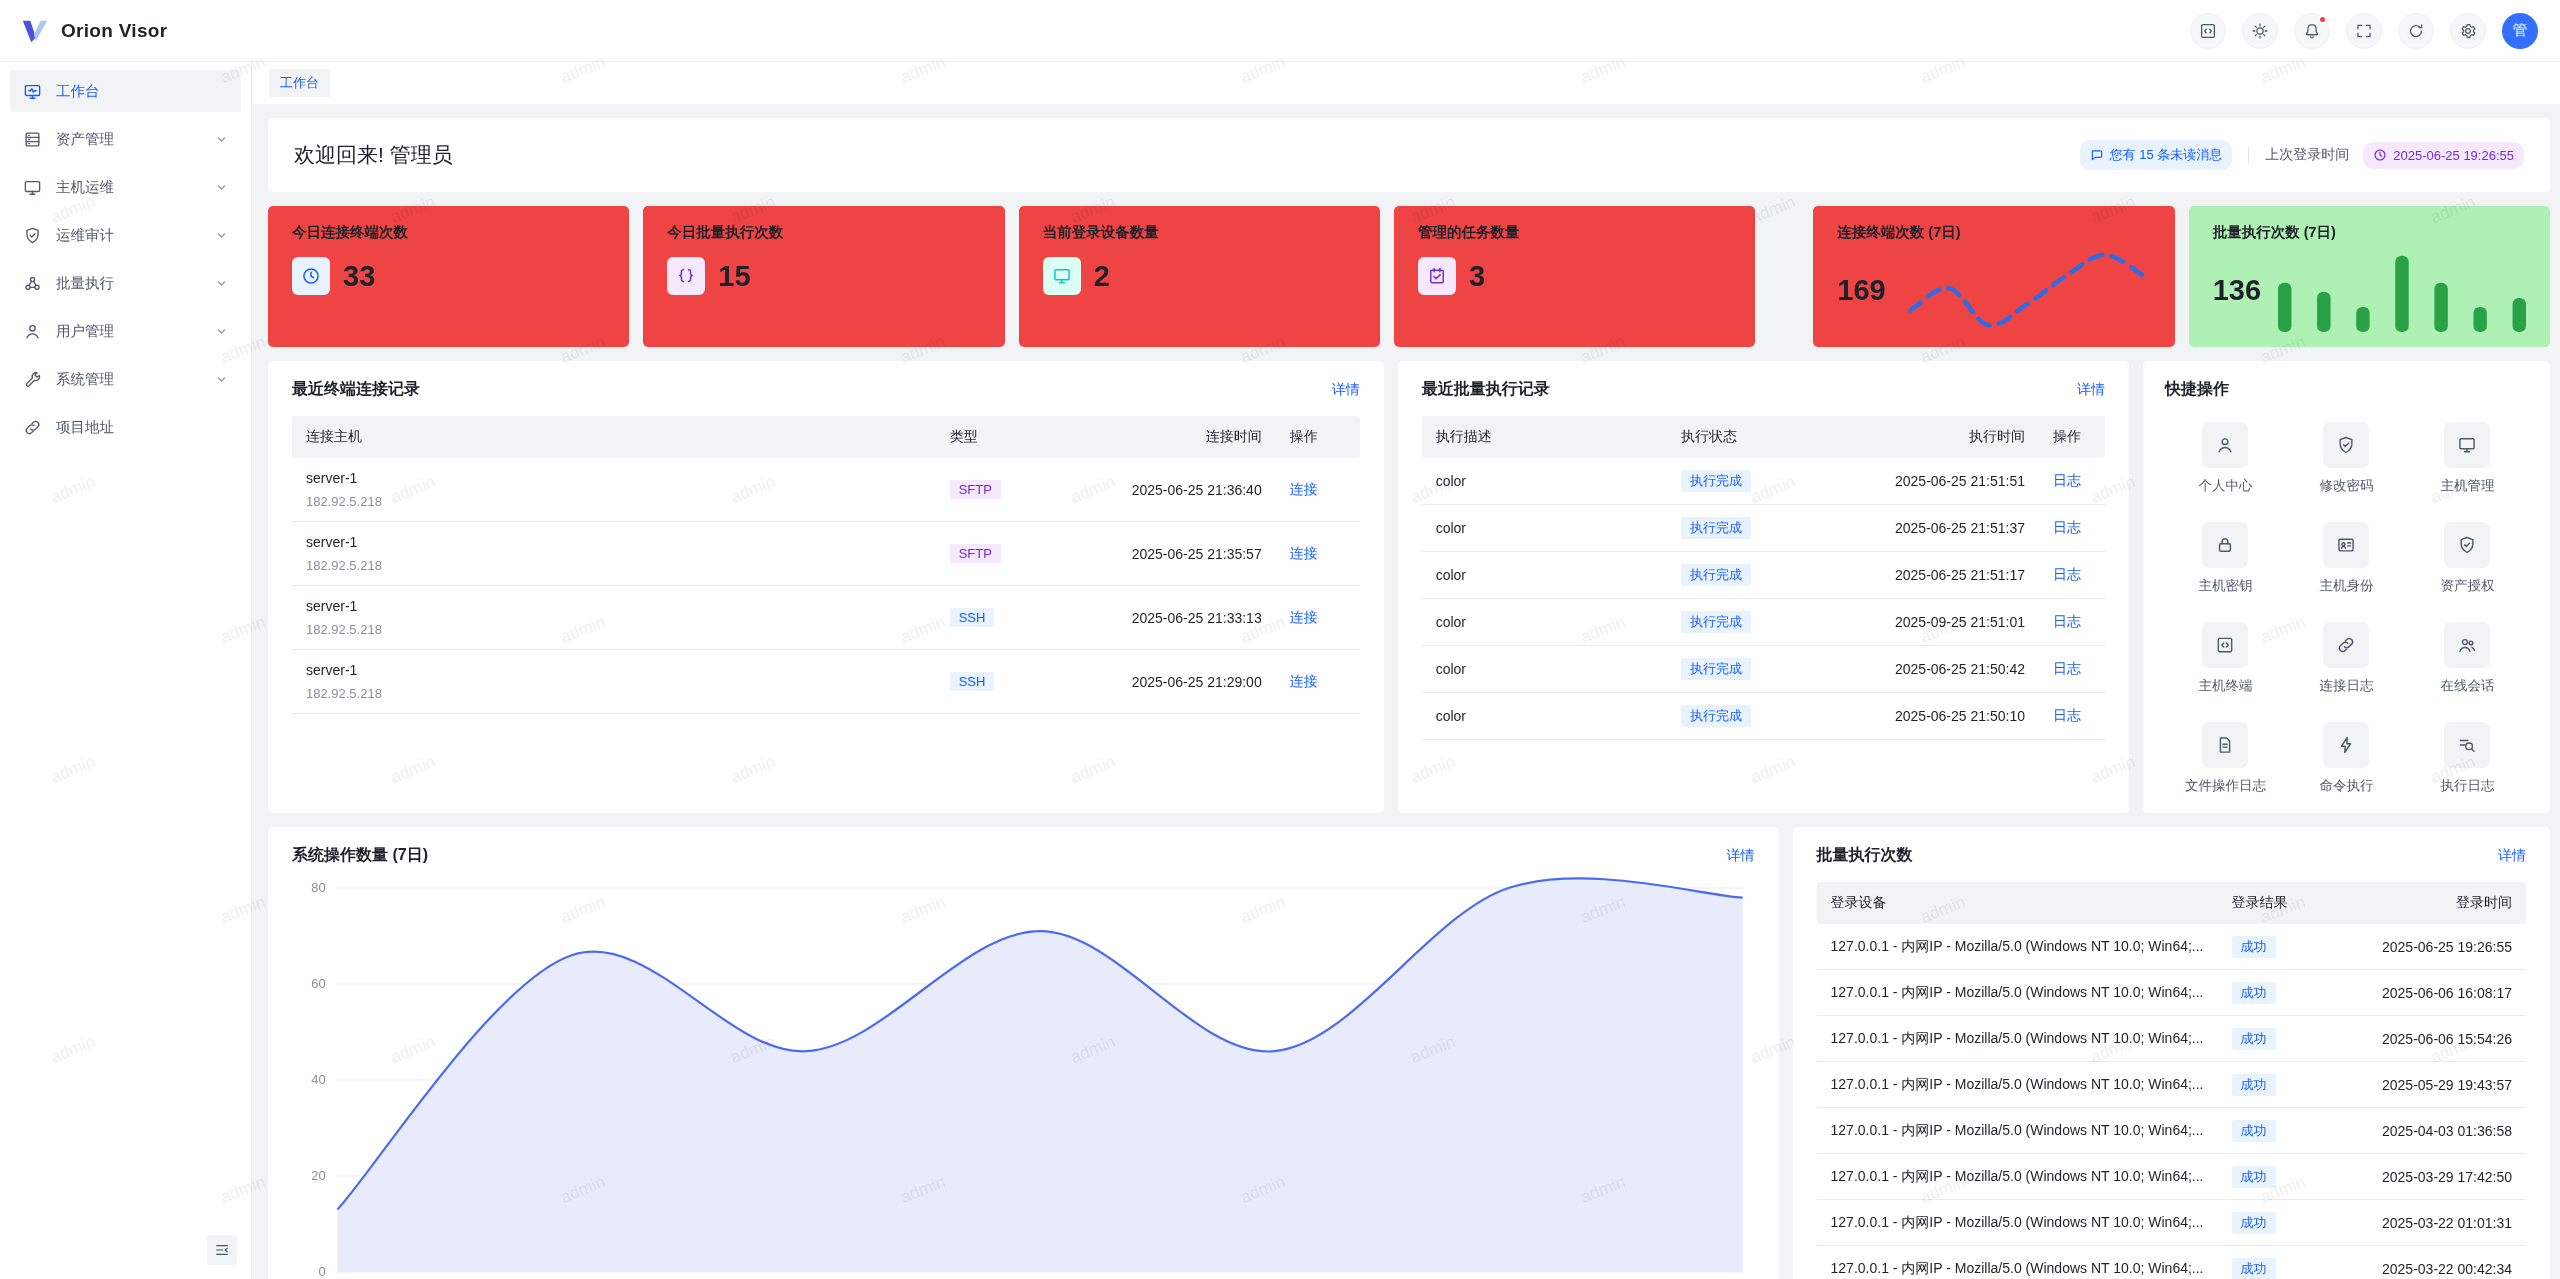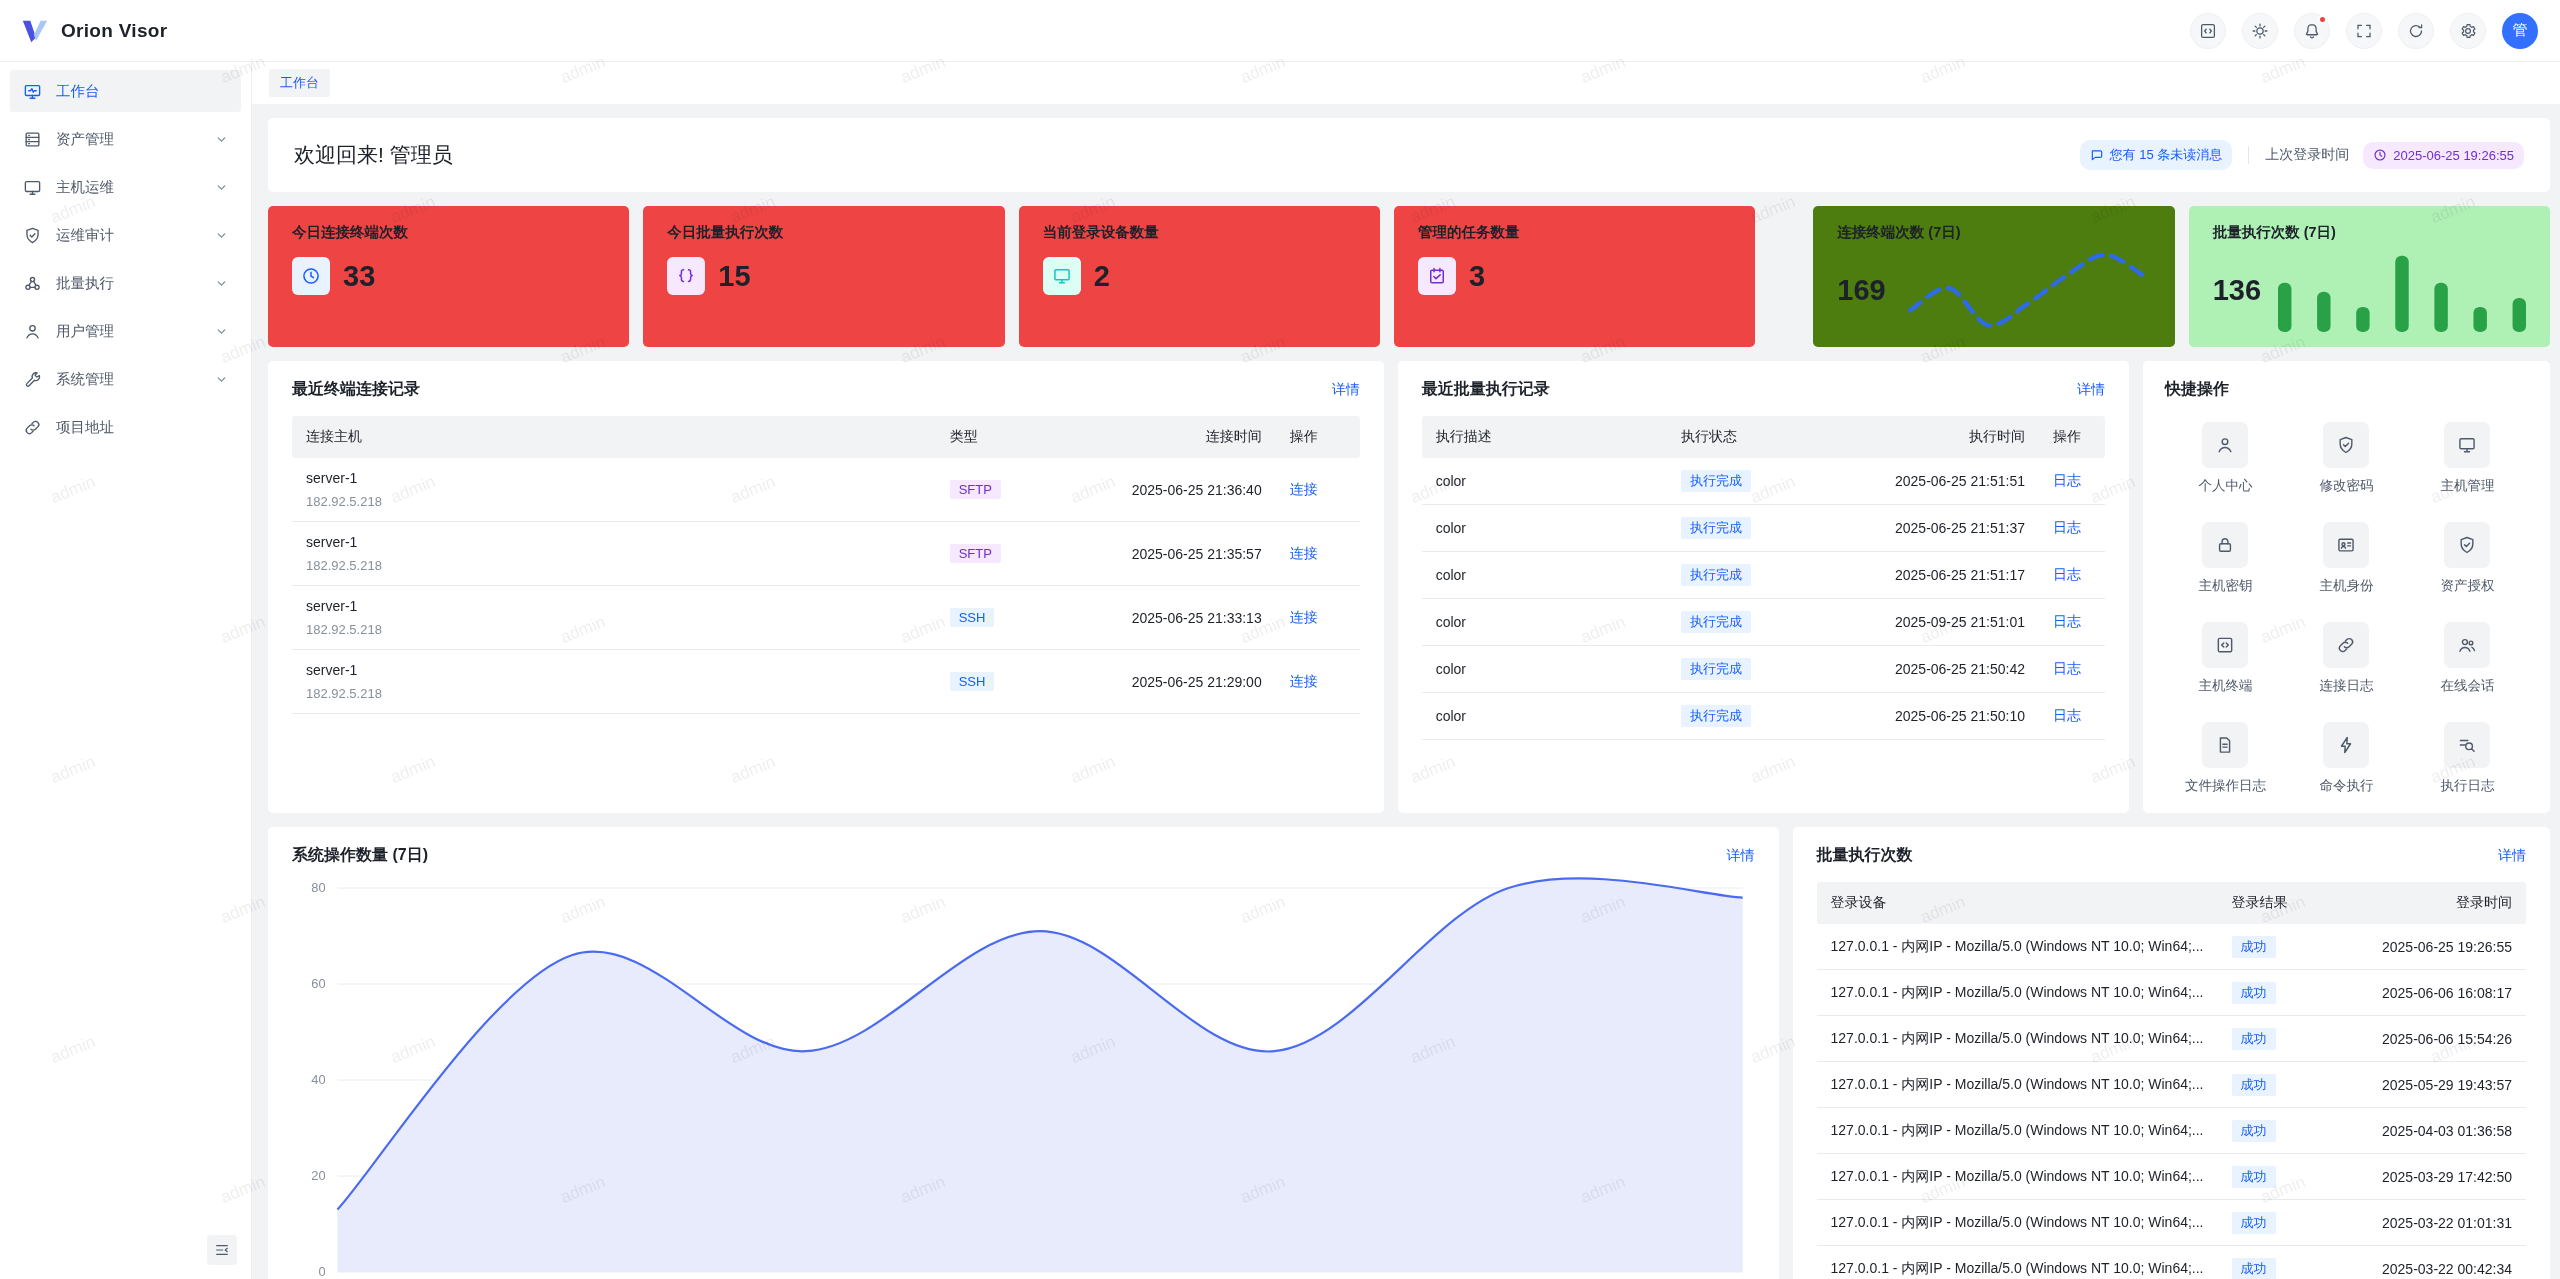--- a/index.html
+++ b/index.html
@@ -53,21 +53,21 @@
   .stat-card { flex:1; border-radius:5px; background:#ef4444; padding:17px 24px 15px; }
   .stat-label { font-size:14.5px; font-weight:600; color:#1d2129; }
   .stat-row { display:flex; align-items:center; gap:13px; margin-top:15px; }
   .stat-row.spread { justify-content:space-between; margin-top:6px; }
   .stat-value { font-size:29px; font-weight:600; color:#1d2129; }
   .stat-chip { width:38px; height:38px; border-radius:6px; display:flex; align-items:center; justify-content:center; }
   .stat-chip svg { width:20px; height:20px; }
   .chip-blue { background:#e8f3ff; color:#165dff; }
   .chip-purple { background:#f5e8ff; color:#722ed1; }
   .chip-teal { background:#dcfff5; color:#0fc6c2; }
-  .card-blue { background:#4d7c0f;margin-left:44px; }
+  .card-blue { background:#ef4444;margin-left:44px; }
   .card-green { background:#aff0b5; }
   .spark { width:248px; height:84px; }
 
   
   .tables-row { display:flex; gap:14px; align-items:stretch; }
   .flex50 { flex:50 1 0; } .flex32 { flex:32 1 0; } .flex17 { flex:17 1 0; }
   .flex67 { flex:67 1 0; } .flex325 { flex:32.5 1 0; }
   .table-card { padding:18px 24px 14px; }
   .table-card .card-head { margin-bottom:16px; }
   table { width:100%; border-collapse:collapse; }

